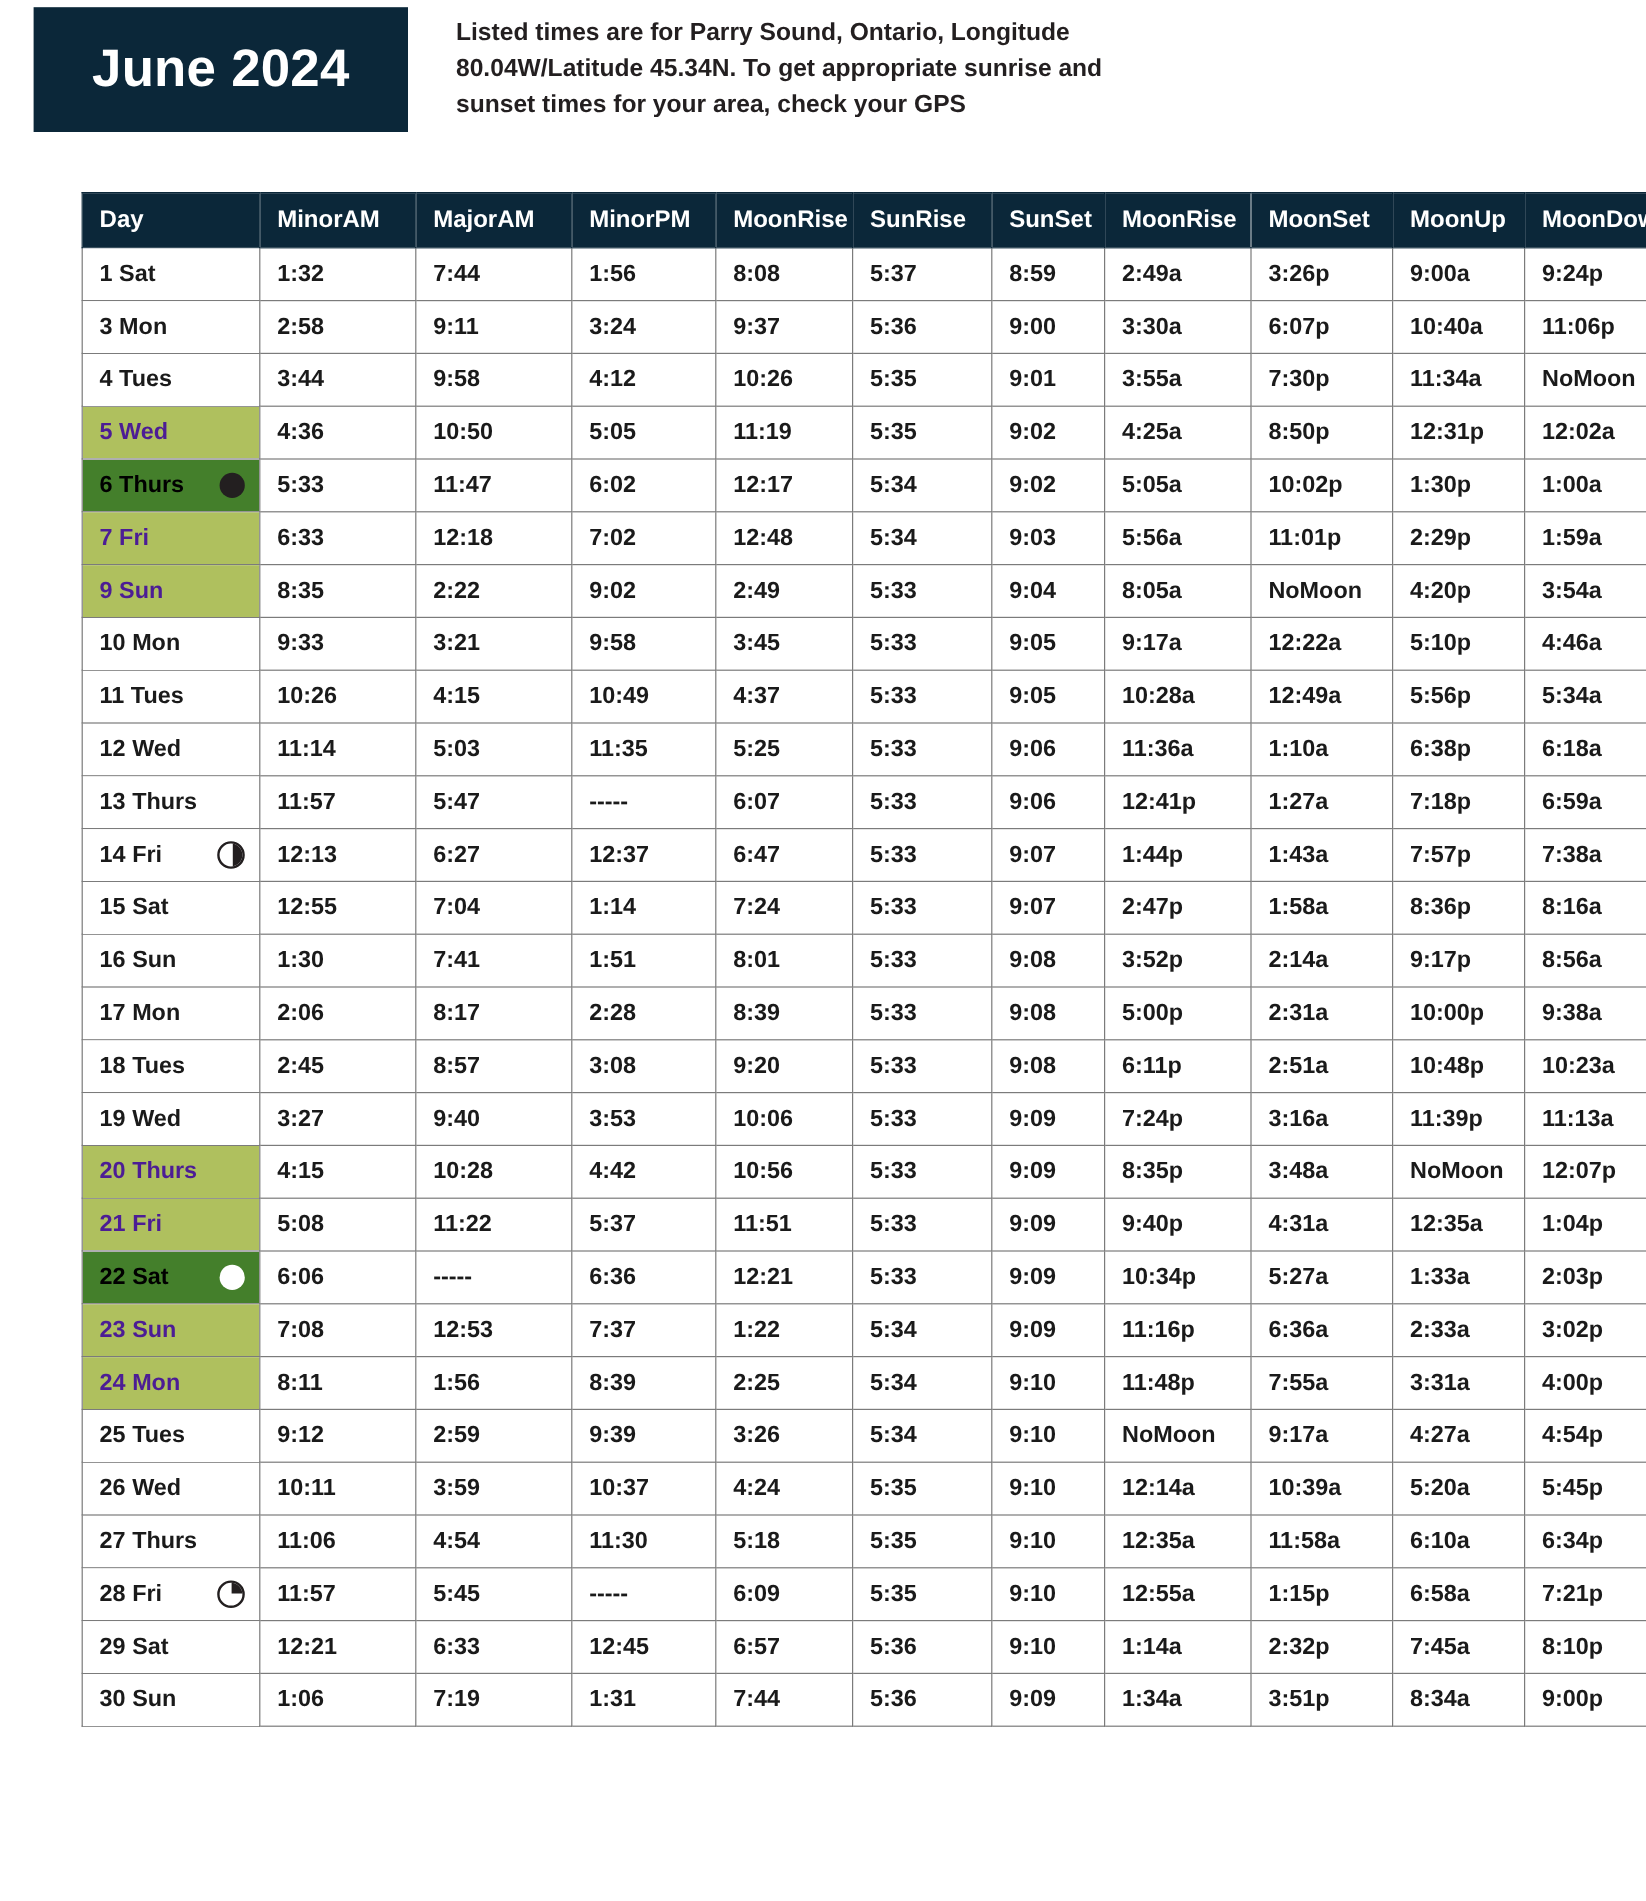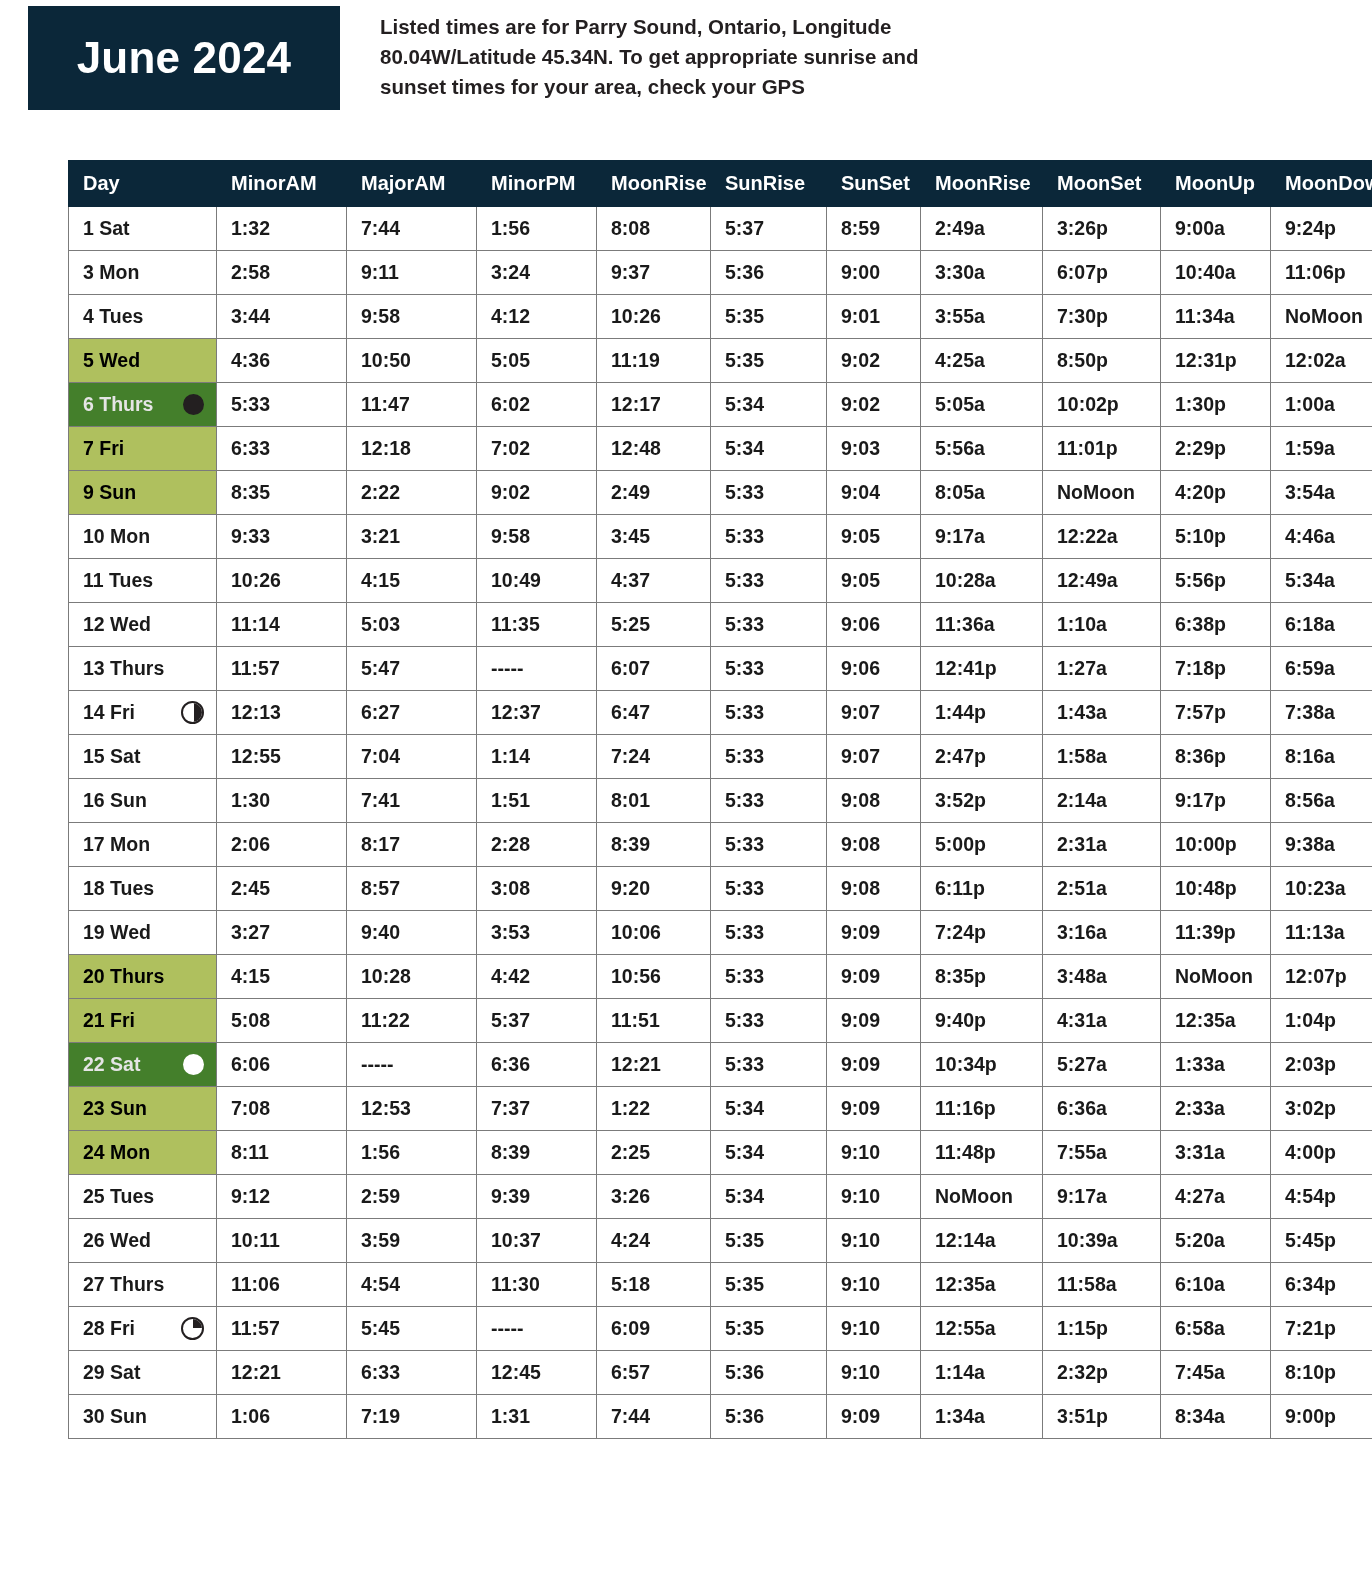--- a/index.html
+++ b/index.html
@@ -103,25 +103,25 @@
   col.c-sunrise  { width: 116px; }
   col.c-sunset   { width: 94px; }
   col.c-moonrise { width: 122px; }
   col.c-moonset  { width: 118px; }
   col.c-moonup   { width: 110px; }
   col.c-moondown { width: 114px; }
 
   
   tr.hl-light > td.day-cell {
     background: #afc05e;
-    color: #000000;
+    color: #4c1d95;
   }
   tr.hl-dark > td.day-cell {
     background: #447f2b;
-    color: #e5e5e5;
+    color: #000000;
   }
   td.day-cell {
     position: relative;
     padding-right: 8px;
   }
   .day-inner {
     display: flex;
     align-items: center;
     justify-content: space-between;
     width: 100%;

